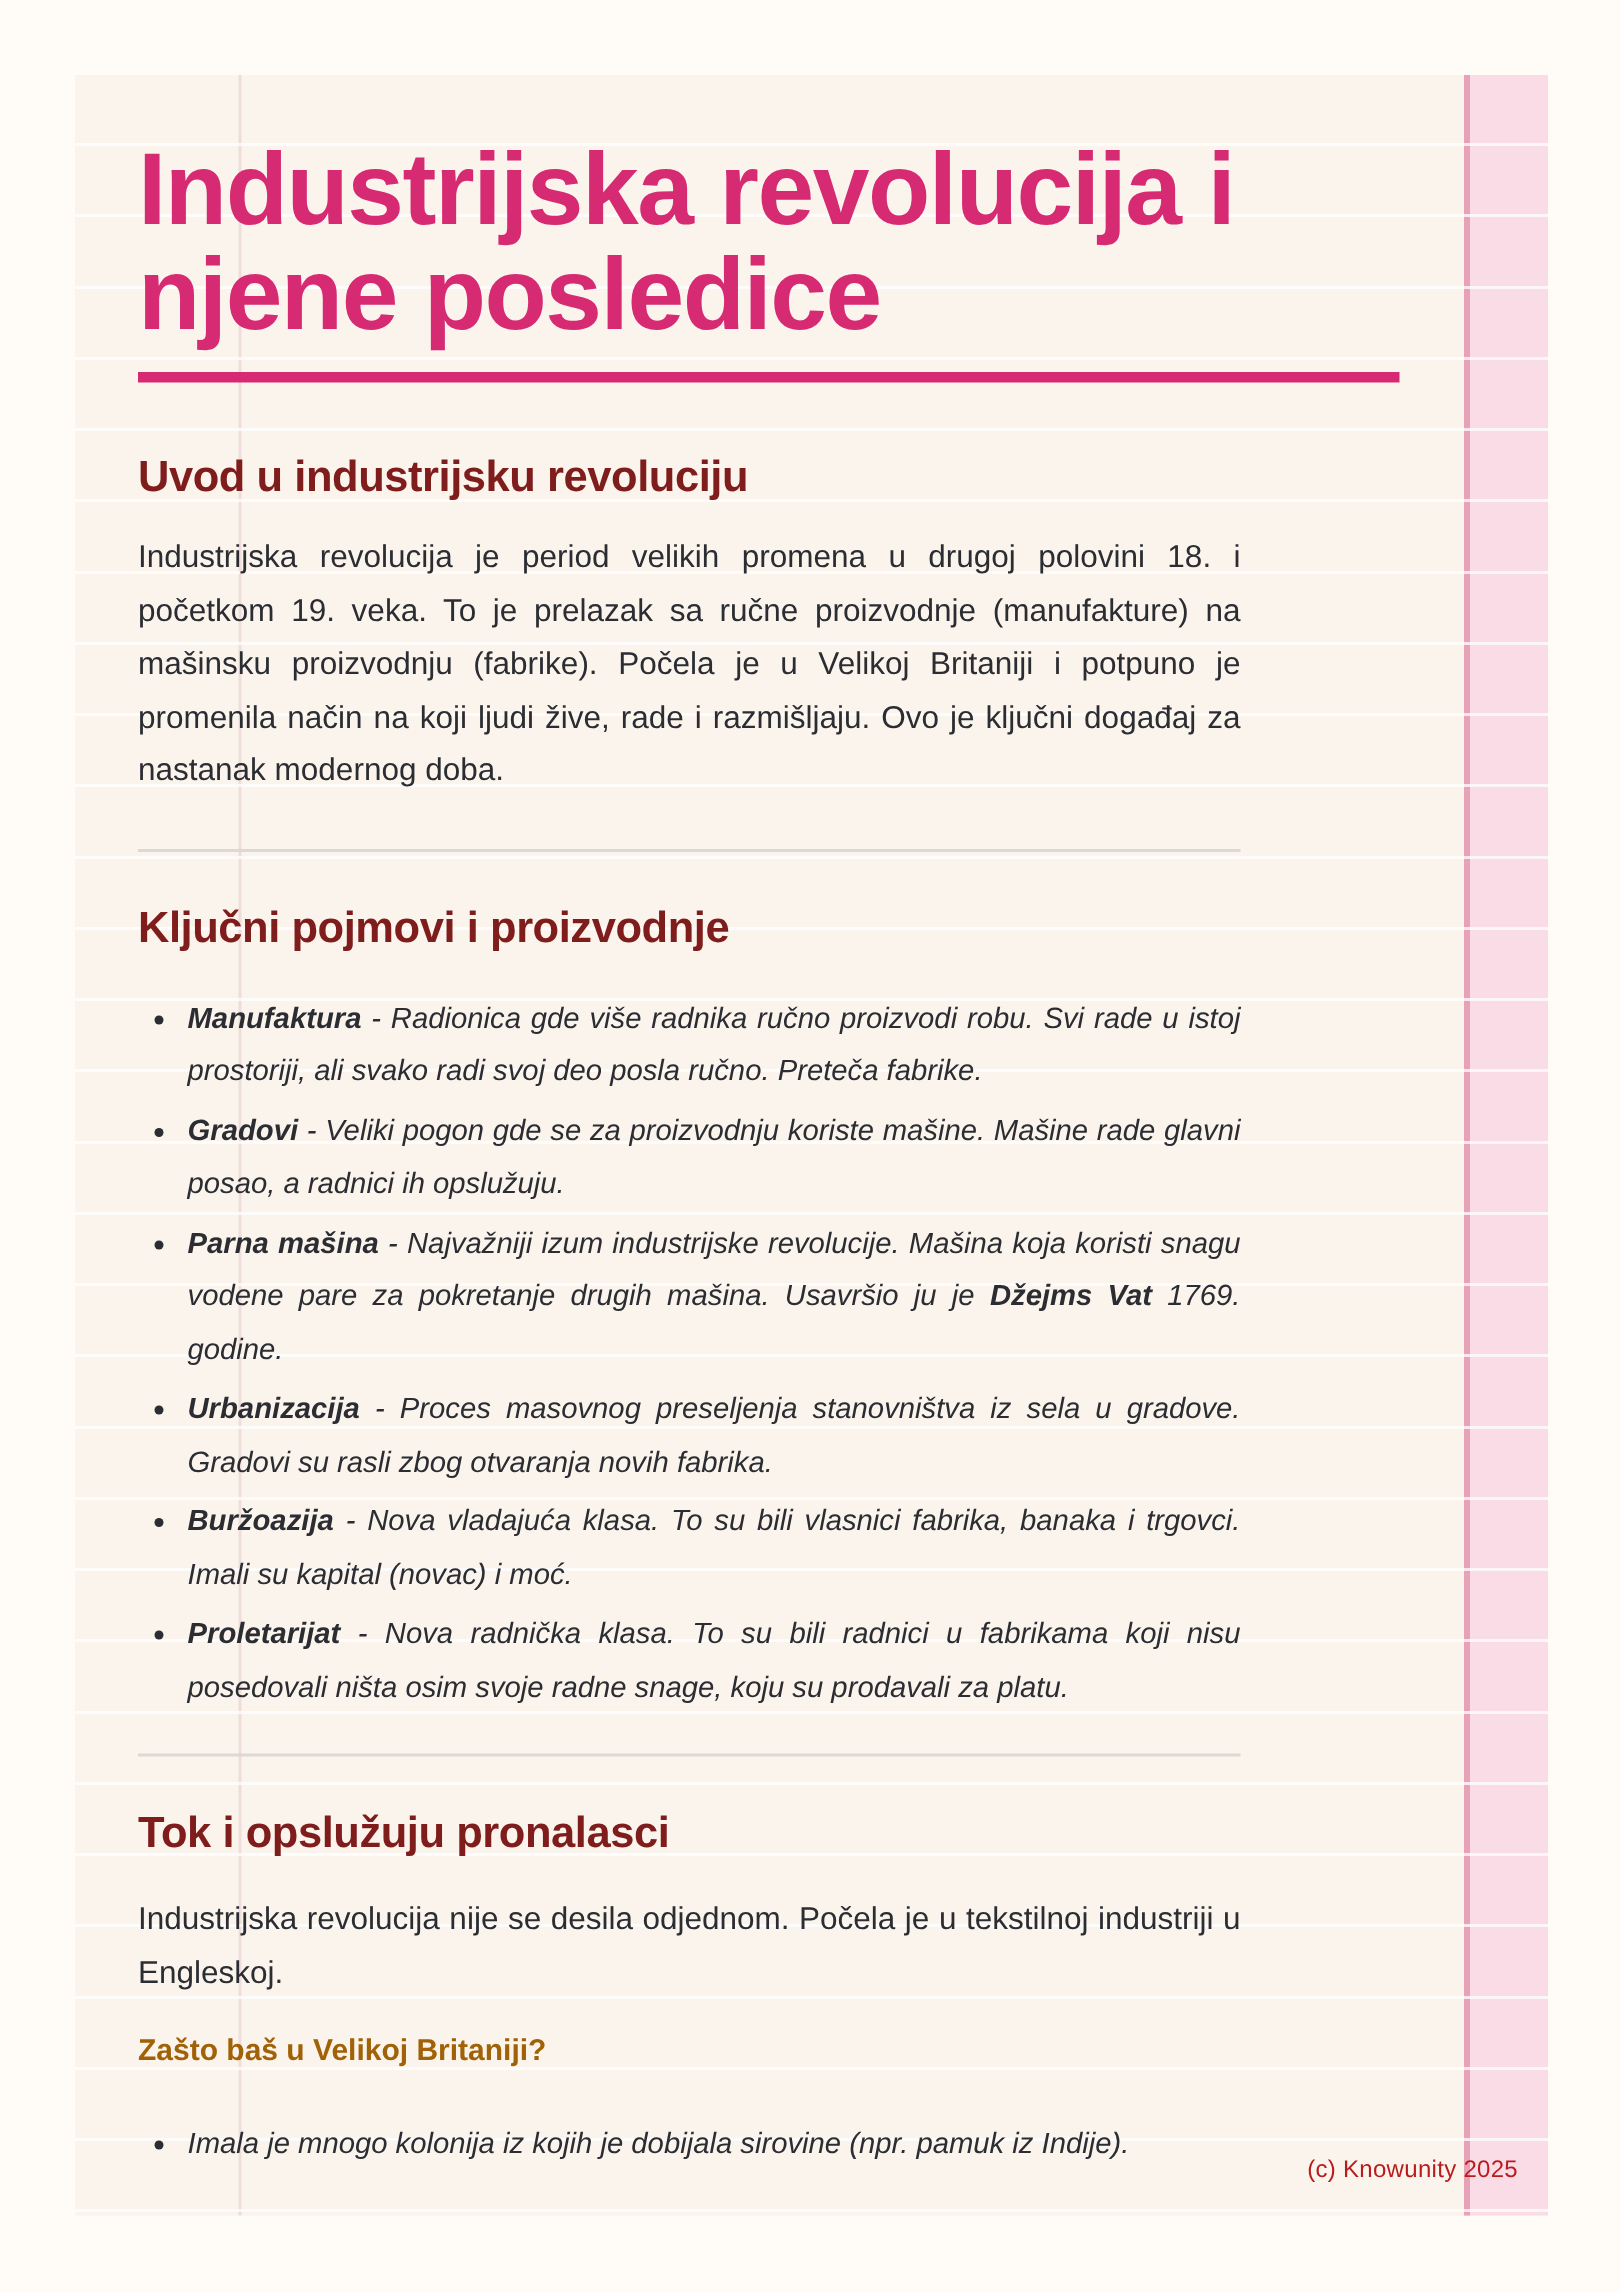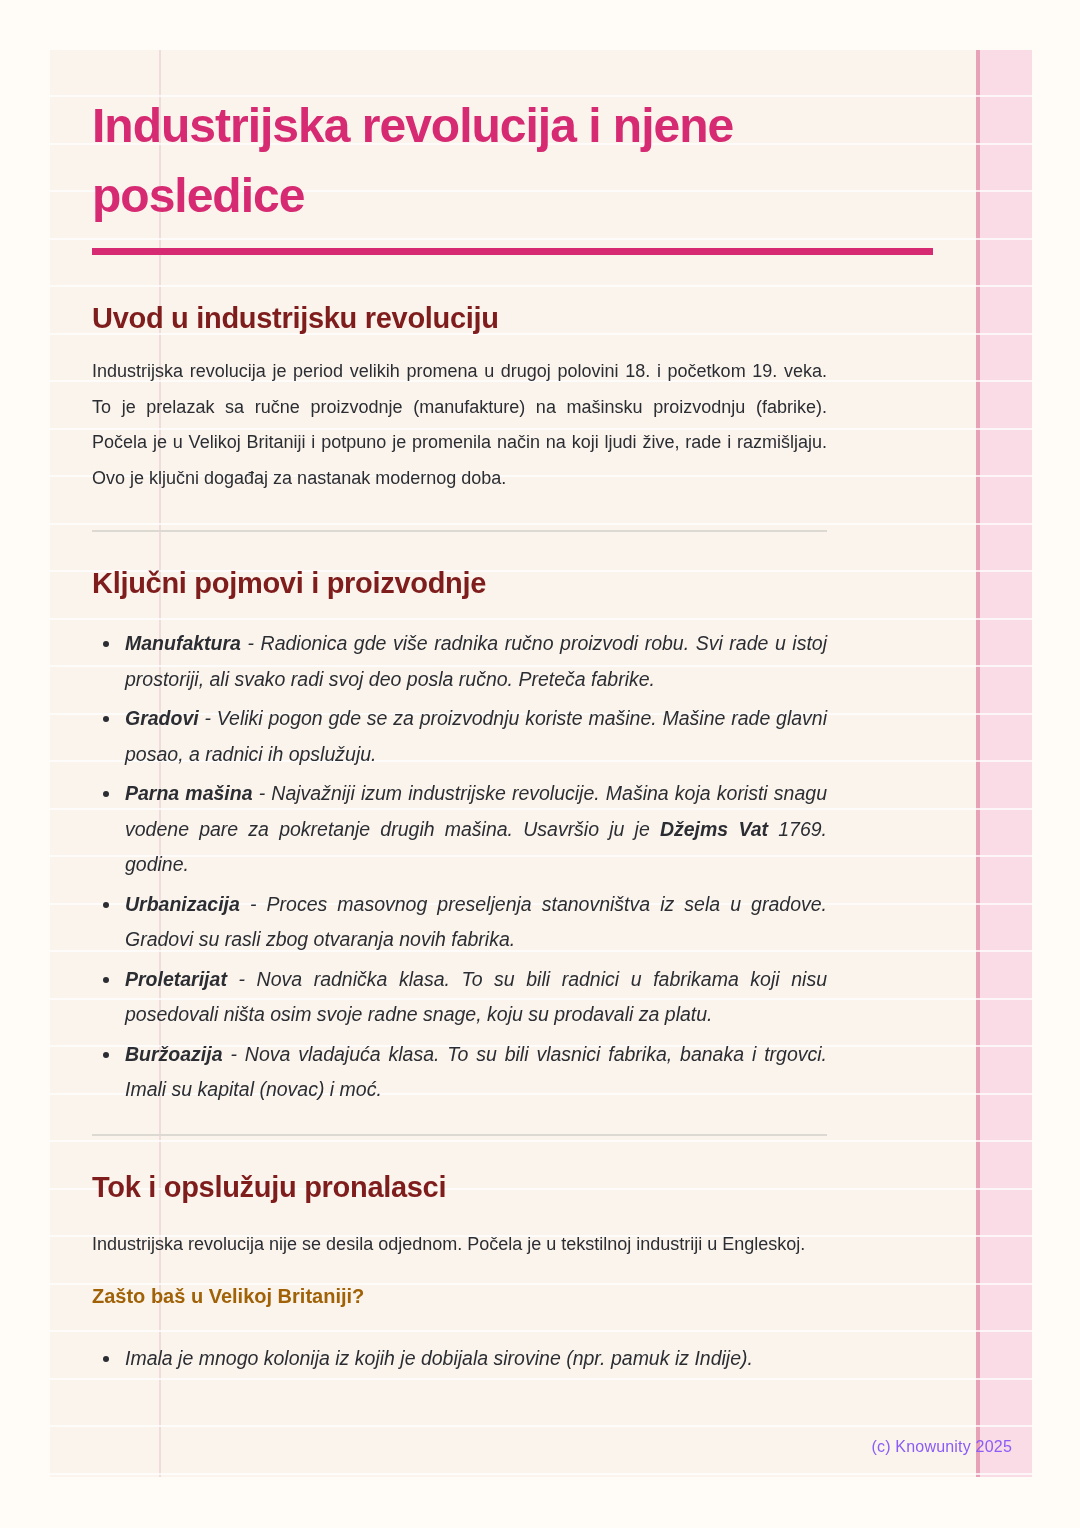--- a/index.html
+++ b/index.html
@@ -26,36 +26,36 @@
       rgba(255,255,255,.75) 45.5px,rgba(255,255,255,.75) 47.5px);
   }
   .vline{
     position:absolute;left:109px;top:0;bottom:0;width:2px;
     background:rgba(214,178,186,.35);pointer-events:none;
   }
   .content{
     position:absolute;left:42px;top:0;width:841px;padding-top:41px;
   }
   h1{
-    margin:0;font-size:48px;line-height:70px;font-weight:700;
+    margin:0;font-size:68px;line-height:70px;font-weight:700;
     letter-spacing:-1px;color:#d62a72;
   }
   .title-rule{
     width:841px;height:7px;background:#d62a72;margin-top:17px;
   }
   h2{
     margin:0;font-size:29px;line-height:36px;font-weight:700;
     color:#7f1d1d;letter-spacing:-0.3px;
   }
   .h2-intro{margin-top:45px;}
   .h2-terms{margin-top:33px;}
   .h2-timeline{margin-top:33px;}
   p{margin:0;}
   .body-text{
-    width:735px;font-size:18px;line-height:35.5px;
+    width:735px;font-size:21px;line-height:35.5px;
     text-align:justify;color:#2b2d33;
   }
   .p-intro{margin-top:18px;}
   .p-timeline{margin-top:22px;}
   .divider{
     width:735px;border:none;border-top:2px solid #dcd9d3;margin:34px 0 0 0;
   }
   .divider-2{margin-top:26px;}
   ul{
     list-style:none;margin:0;padding:0;width:735px;
@@ -69,21 +69,21 @@
   li::before{
     content:"";position:absolute;left:11px;top:15px;width:6px;height:6px;
     border-radius:50%;background:#2b2d33;
   }
   .term{font-weight:700;}
   .b{font-weight:700;}
   .subheading{
     margin-top:17px;font-size:20px;line-height:35px;font-weight:700;color:#a16207;
   }
   .watermark{
-    position:absolute;top:1438px;right:68px;font-size:16px;color:#8b5cf6;
+    position:absolute;top:1438px;right:68px;font-size:16px;color:#b91c1c;
     z-index:5;letter-spacing:0.2px;
   }
 </style>
 </head>
 <body>
 
 <div class="card">
   <div class="stripe"></div>
   <div class="vline"></div>
   <div class="ruled-lines"></div>
@@ -98,22 +98,22 @@
 
     <hr class="divider">
 
     <h2 class="h2-terms">Ključni pojmovi i proizvodnje</h2>
 
     <ul class="ul-terms">
       <li><span class="term">Manufaktura</span><span> - Radionica gde više radnika ručno proizvodi robu. Svi rade u istoj prostoriji, ali svako radi svoj deo posla ručno. Preteča fabrike.</span><span class="b"></span><span></span></li>
       <li><span class="term">Gradovi</span><span> - Veliki pogon gde se za proizvodnju koriste mašine. Mašine rade glavni posao, a radnici ih opslužuju.</span><span class="b"></span><span></span></li>
       <li><span class="term">Parna mašina</span><span> - Najvažniji izum industrijske revolucije. Mašina koja koristi snagu vodene pare za pokretanje drugih mašina. Usavršio ju je </span><span class="b">Džejms Vat</span><span> 1769. godine.</span></li>
       <li><span class="term">Urbanizacija</span><span> - Proces masovnog preseljenja stanovništva iz sela u gradove. Gradovi su rasli zbog otvaranja novih fabrika.</span><span class="b"></span><span></span></li>
+      <li><span class="term">Buržoazija</span><span> - Nova vladajuća klasa. To su bili vlasnici fabrika, banaka i trgovci. Imali su kapital (novac) i moć.</span><span class="b"></span><span></span></li>
       <li><span class="term">Proletarijat</span><span> - Nova radnička klasa. To su bili radnici u fabrikama koji nisu posedovali ništa osim svoje radne snage, koju su prodavali za platu.</span><span class="b"></span><span></span></li>
-      <li><span class="term">Buržoazija</span><span> - Nova vladajuća klasa. To su bili vlasnici fabrika, banaka i trgovci. Imali su kapital (novac) i moć.</span><span class="b"></span><span></span></li>
     </ul>
 
     <hr class="divider divider-2">
 
     <h2 class="h2-timeline">Tok i opslužuju pronalasci</h2>
     <p class="body-text p-timeline">Industrijska revolucija nije se desila odjednom. Počela je u tekstilnoj industriji u Engleskoj.</p>
 
     <p class="subheading">Zašto baš u Velikoj Britaniji?</p>
 
     <ul class="ul-colonies">

